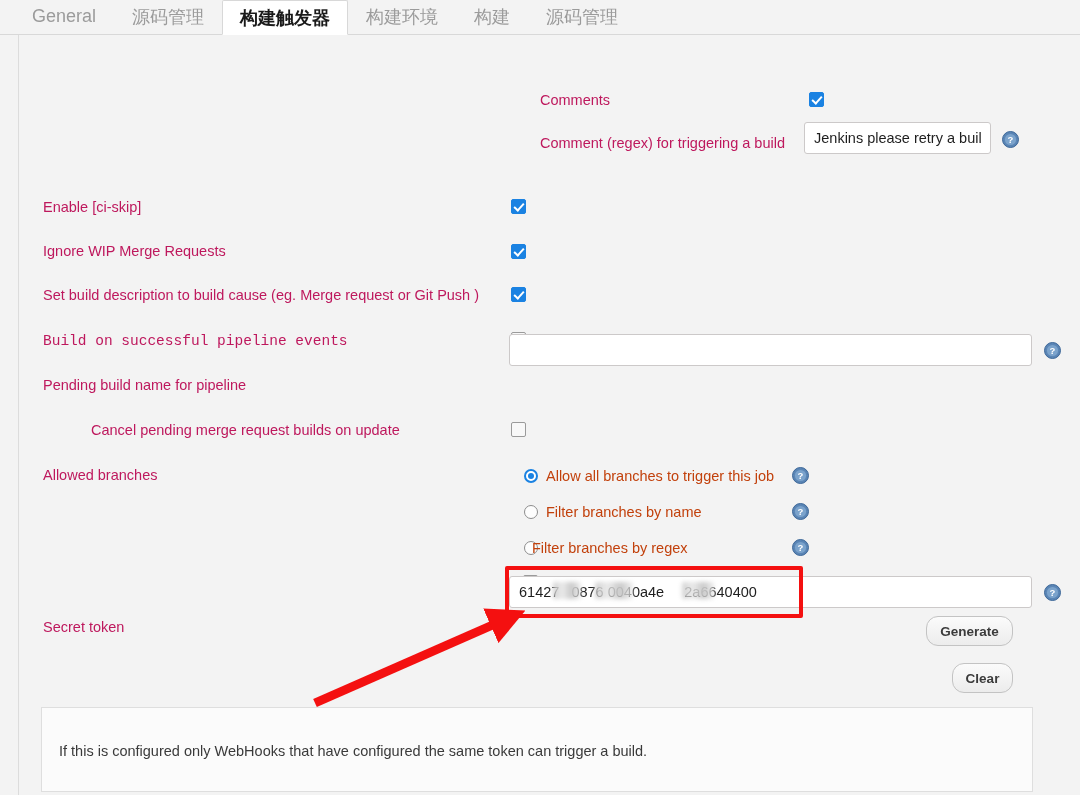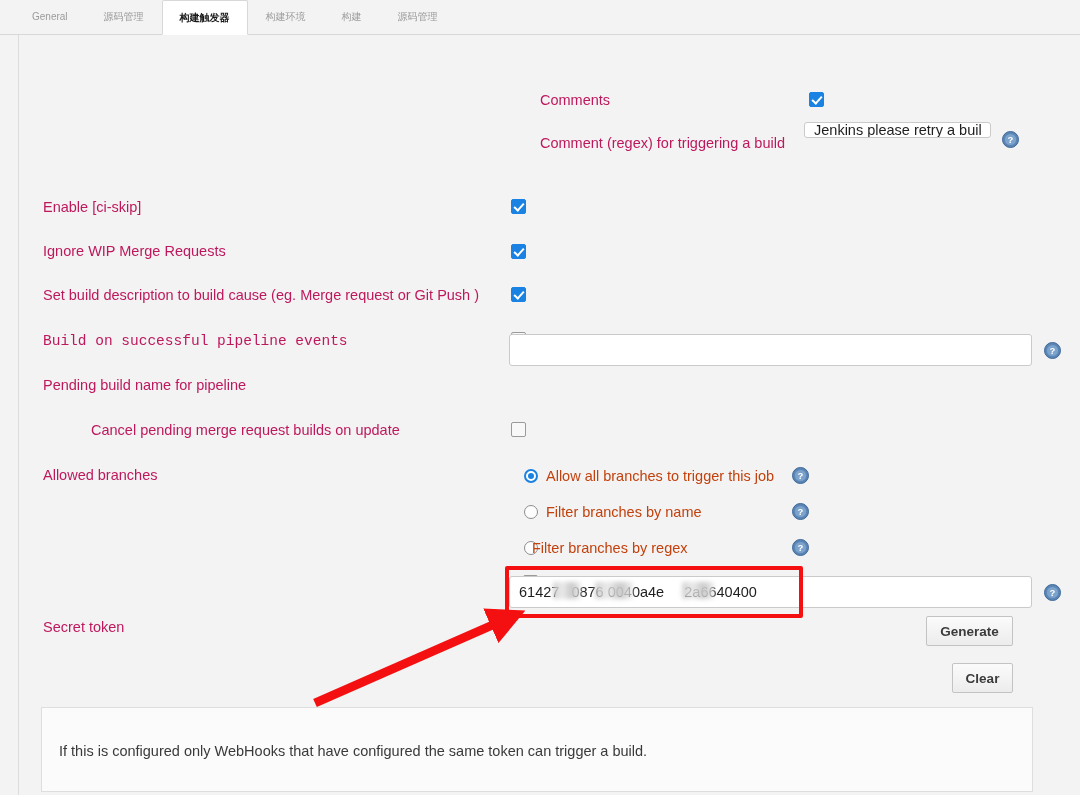--- a/index.html
+++ b/index.html
@@ -22,21 +22,21 @@
     width: 1080px; height: 35px;
     background: #f3f3f3;
     border-bottom: 1px solid #d8d8d8;
     display: flex; align-items: flex-end;
     padding-left: 14px;
   }
   .tab {
     height: 35px;
     padding: 0 17px;
     display: flex; align-items: center;
-    font-size: 10px;
+    font-size: 18px;
     color: #9b9b9b;
     white-space: nowrap;
     cursor: pointer;
     border: 1px solid transparent;
     position: relative;
   }
   .tab.active {
     color: #1a1a1a;
     font-weight: bold;
     background: #ffffff;
@@ -135,21 +135,21 @@
     width: 17px; height: 17px;
     cursor: pointer;
   }
   .help svg { display: block; }
 
   
   .btn {
     position: absolute;
     background: linear-gradient(to bottom, #fbfbfb 0%, #ececec 100%);
     border: 1px solid #c3c3c3;
-    border-radius: 2px;
+    border-radius: 12px;
     font-size: 13.5px;
     font-weight: bold;
     color: #3b3b3b;
     font-family: "Liberation Sans", sans-serif;
     cursor: pointer;
     display: flex; align-items: center; justify-content: center;
   }
 
   
   .infobox {
@@ -200,21 +200,21 @@
     <div class="tab">构建</div>
     <div class="tab">源码管理</div>
   </div>
 
   <div class="panel">
 
     <div class="label" style="left:521px; top:57px;">Comments</div>
     <div class="cb on" style="left:790px; top:57px;"></div>
 
     <div class="label" style="left:521px; top:100px;">Comment (regex) for triggering a build</div>
-    <input class="textinput" style="left: 785px; top: 87px; width: 187px; height: 16px;" value="Jenkins please retry a buil">
+    <input class="textinput" style="left: 785px; top: 87px; width: 187px; height: 32px;" value="Jenkins please retry a buil">
     <div class="help" style="left:983px; top:96px;">
       <svg width="17" height="17" viewBox="0 0 17 17">
         <circle cx="8.5" cy="8.5" r="8" fill="#5a85b5" stroke="#3e6899" stroke-width="1"></circle>
         <circle cx="8.5" cy="8.5" r="5.6" fill="#7ba3cc"></circle>
         <text x="8.5" y="12.4" font-size="9.5" font-weight="bold" fill="#ffffff" text-anchor="middle" font-family="Liberation Sans, sans-serif">?</text>
       </svg>
     </div>
 
     <div class="label" style="left:24px; top:164px;">Enable [ci-skip]</div>
     <div class="cb on" style="left:492px; top:164px;"></div>

